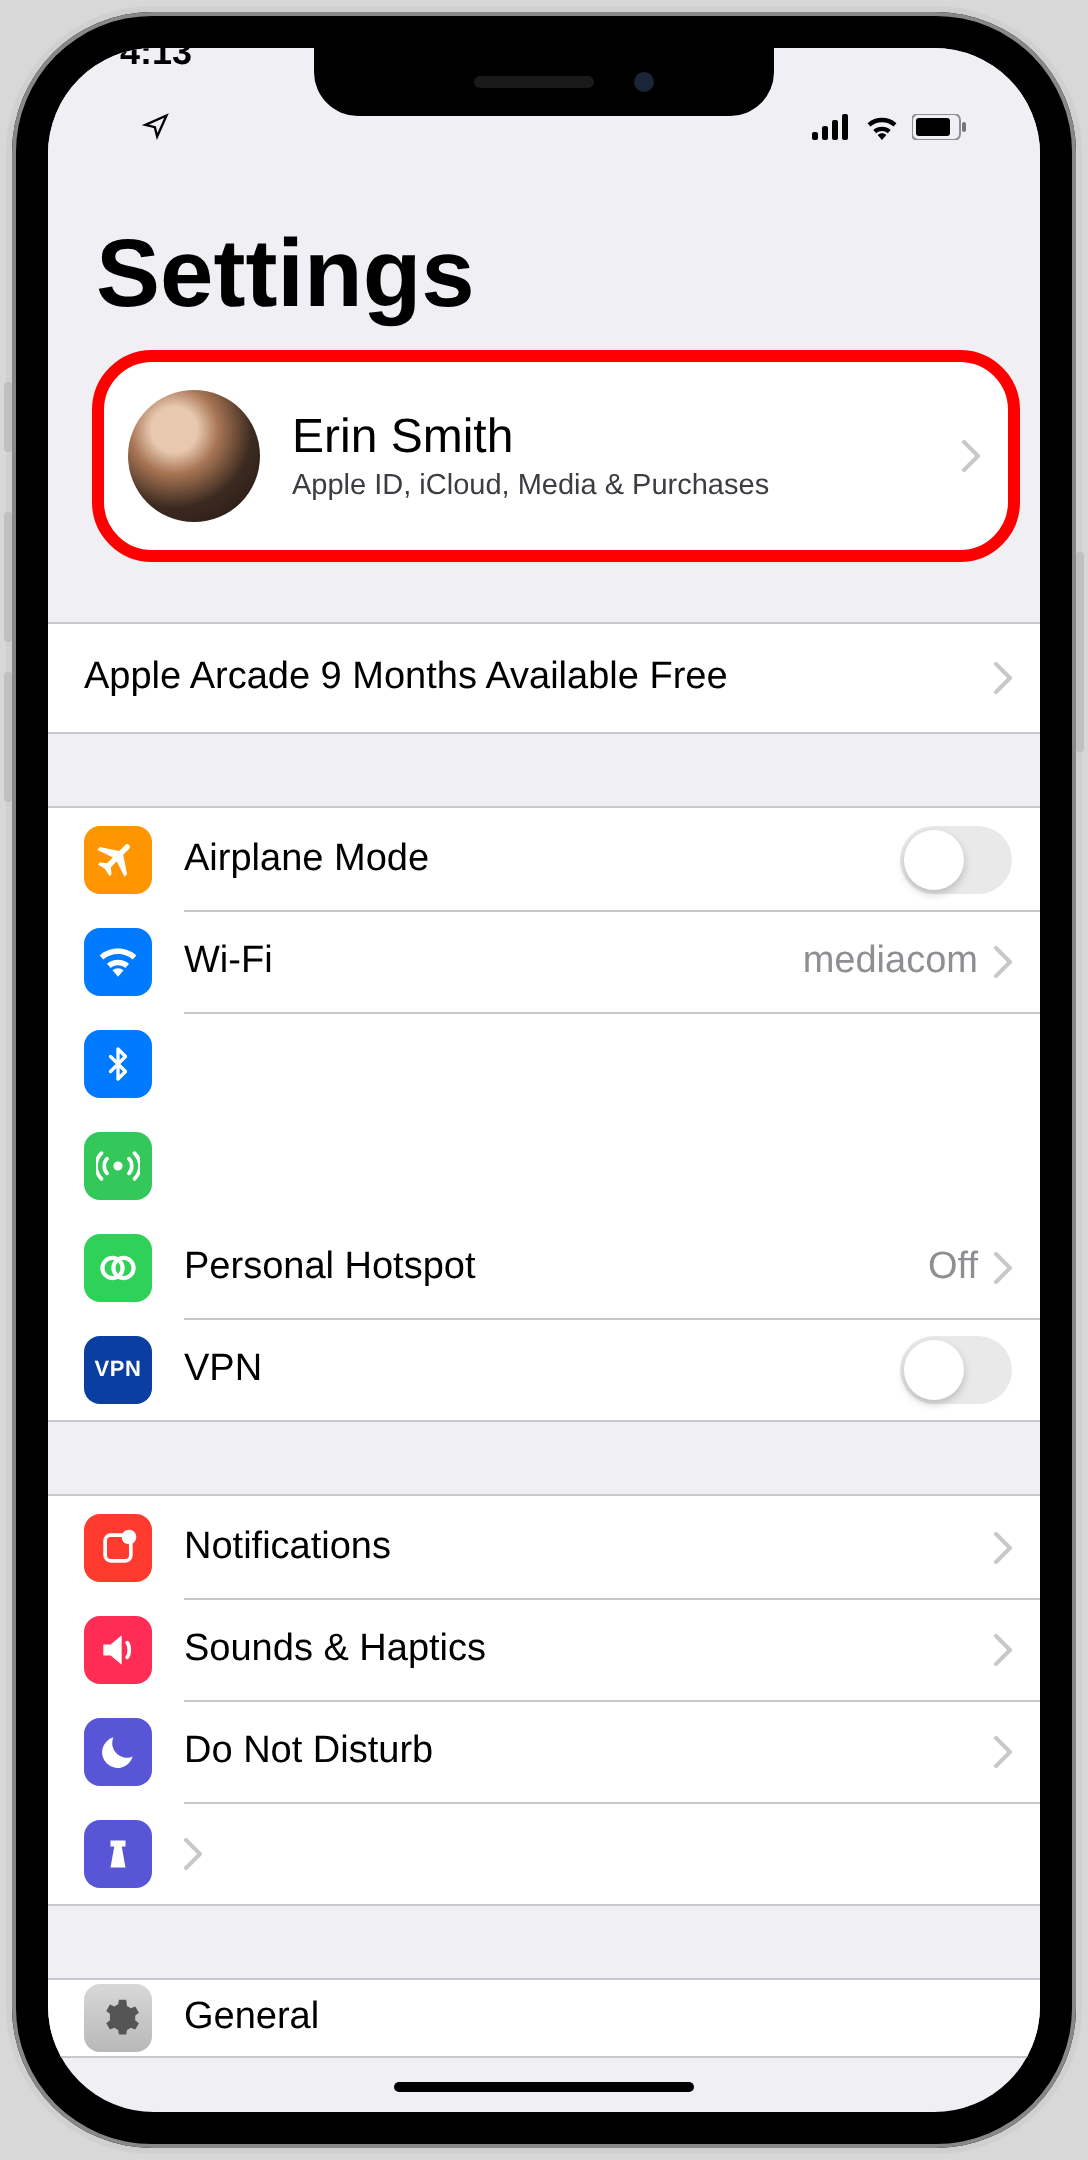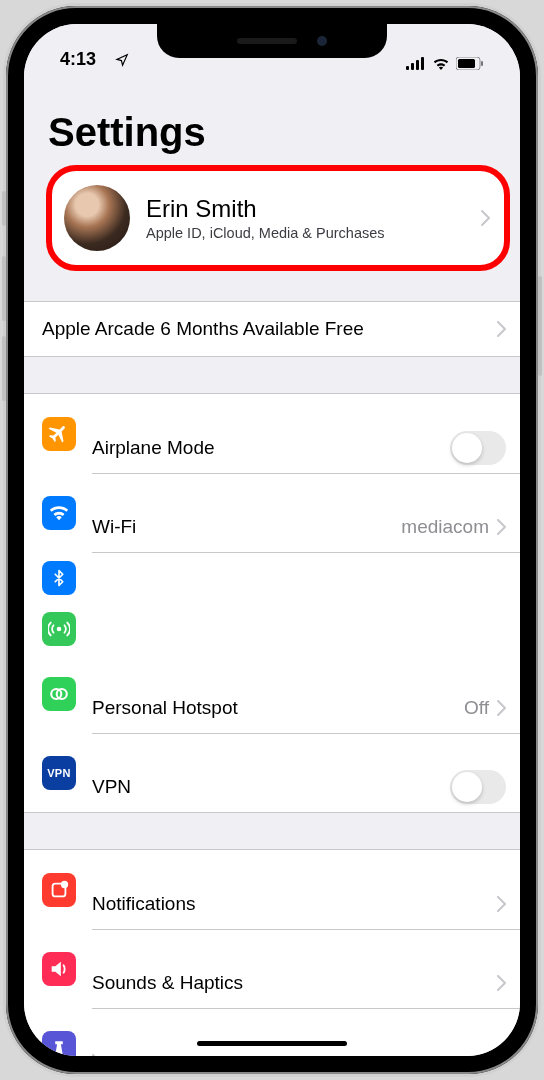--- a/index.html
+++ b/index.html
@@ -83,32 +83,33 @@
       background: #efeff4;
       position: relative;
       z-index: 50;
     }
     .status-time {
       font-size: 18px;
       font-weight: 600;
       display: flex;
       align-items: center;
       gap: 19px;
+      flex-direction: column;
     }
     .status-icons {
       display: flex;
       align-items: center;
       gap: 6px;
     }
     .content {
       height: calc(100% - 48px);
       overflow-y: auto;
     }
     .page-title {
-      font-size: 40px;
+      font-size: 48px;
       font-weight: 700;
       padding: 38px 24px 10px 24px;
       background: #efeff4;
     }
     .section {
       background: #fff;
       border-top: 0.5px solid #c8c7cc;
       border-bottom: 0.5px solid #c8c7cc;
       margin-bottom: 36px;
     }
@@ -136,21 +137,20 @@
       background: #c8c7cc;
     }
     .row-body {
       flex: 1;
       display: flex;
       align-items: center;
       justify-content: space-between;
       padding-right: 14px;
       min-height: 51px;
       position: relative;
-      margin-top: 28px;
     }
     .row-icon {
       width: 34px;
       height: 34px;
       border-radius: 8px;
       margin-right: 16px;
       display: flex;
       align-items: center;
       justify-content: center;
       flex-shrink: 0;
@@ -279,21 +279,21 @@
             <div class="profile-sub">Apple ID, iCloud, Media &amp; Purchases</div>
           </div>
           <svg class="chevron" width="9" height="16" viewBox="0 0 9 16" fill="none">
             <path d="M1 1l7 7-7 7" stroke="#c7c7cc" stroke-width="2" stroke-linecap="round" stroke-linejoin="round"></path>
           </svg>
         </div>
       </div>
 
       <div class="section">
         <div class="promo-row">
-          <div class="promo-label">Apple Arcade 6 Months Available Free</div>
+          <div class="promo-label">Apple Arcade 9 Months Available Free</div>
           <svg class="chevron" width="9" height="16" viewBox="0 0 9 16" fill="none">
             <path d="M1 1l7 7-7 7" stroke="#c7c7cc" stroke-width="2" stroke-linecap="round" stroke-linejoin="round"></path>
           </svg>
         </div>
       </div>
 
       <div class="section">
 
         <div class="row">
           <div class="row-icon bg-orange">
@@ -390,20 +390,33 @@
               </svg>
           </div>
           <div class="row-body">
             <span class="row-label">Sounds &amp; Haptics</span>
             <svg class="chevron" width="9" height="16" viewBox="0 0 9 16" fill="none">
                 <path d="M1 1l7 7-7 7" stroke="#c7c7cc" stroke-width="2" stroke-linecap="round" stroke-linejoin="round"></path>
               </svg>
           </div>
         </div>
 
+        <div class="row">
+          <div class="row-icon bg-purple">
+            <svg class="icon-svg" viewBox="0 0 24 24" fill="#fff">
+                <path d="M20 14.5A8 8 0 019.5 4 8.5 8.5 0 1020 14.5z"></path>
+              </svg>
+          </div>
+          <div class="row-body">
+            <span class="row-label">Do Not Disturb</span>
+            <svg class="chevron" width="9" height="16" viewBox="0 0 9 16" fill="none">
+                <path d="M1 1l7 7-7 7" stroke="#c7c7cc" stroke-width="2" stroke-linecap="round" stroke-linejoin="round"></path>
+              </svg>
+          </div>
+        </div>
 
         <div class="row">
           <div class="row-icon bg-purple">
             <svg class="icon-svg-sm" viewBox="0 0 24 24" fill="#fff">
                 <path d="M7 3h10v4h-2.5L17 21H7l2.5-14H7V3z"></path>
               </svg>
           </div>
           <div class="row-body">
             <svg class="chevron" width="9" height="16" viewBox="0 0 9 16" fill="none">
                 <path d="M1 1l7 7-7 7" stroke="#c7c7cc" stroke-width="2" stroke-linecap="round" stroke-linejoin="round"></path>

